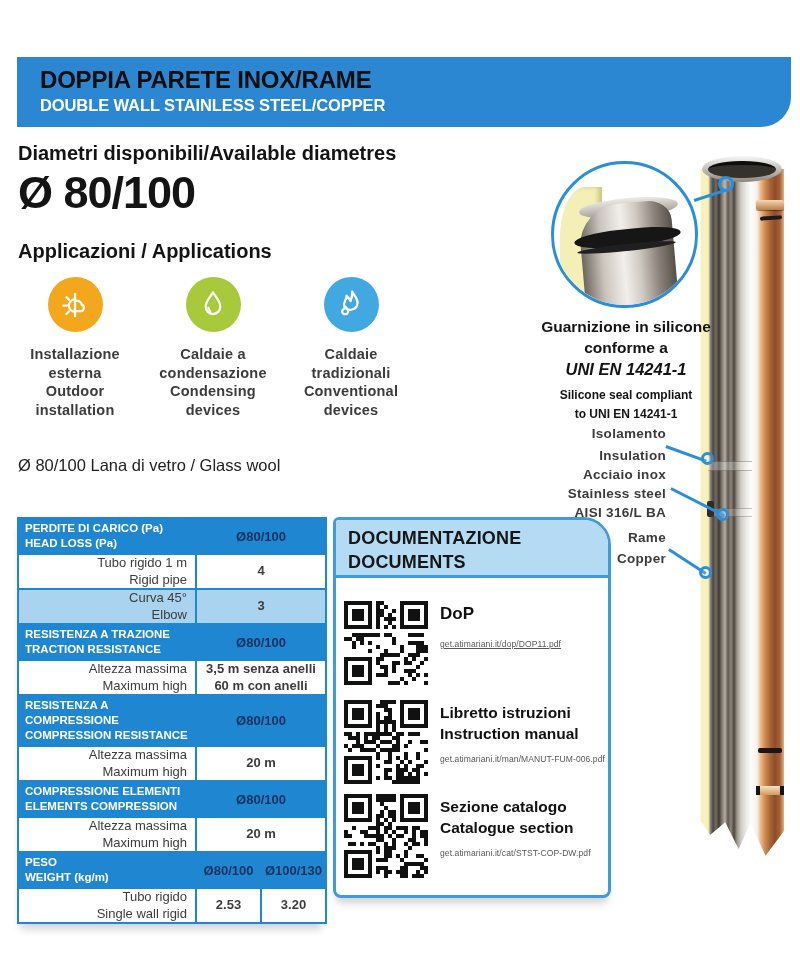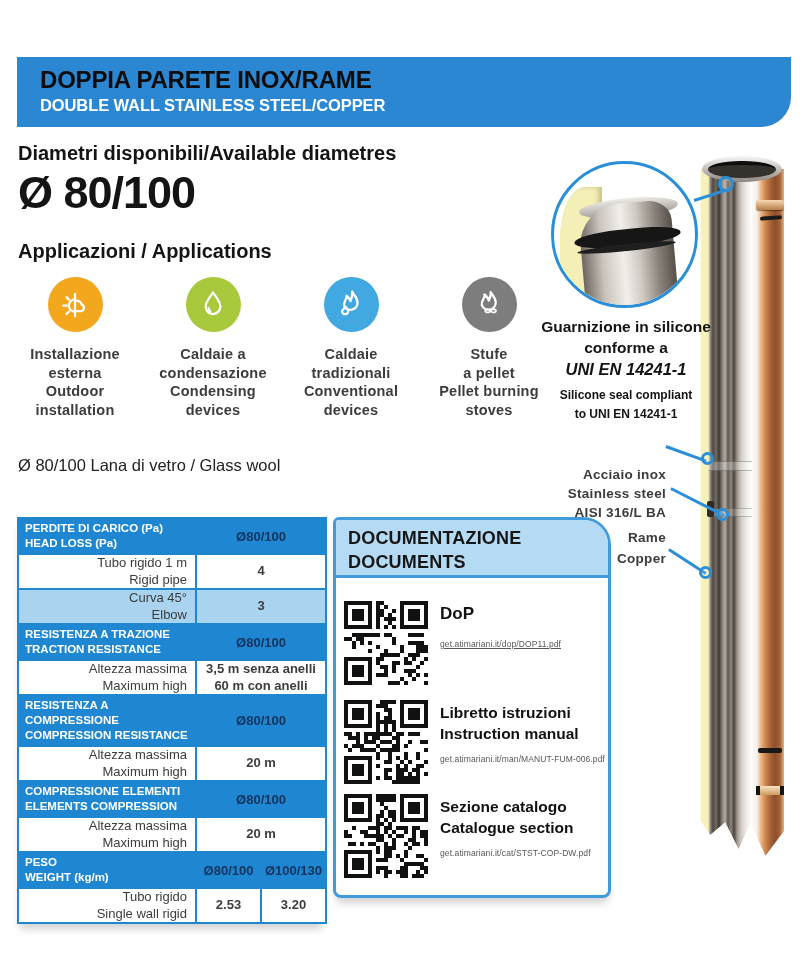--- a/index.html
+++ b/index.html
@@ -178,35 +178,20 @@
           <path d="M11.2 17.5 c0.9 1.6 2.3 2.4 2.3 4 a2.7 2.7 0 1 1 -5.4 0 C8.2 19.9 10.5 19.2 11.2 17.5 Z"></path>
         </svg>
       </div>
       <div class="app-label">
         <div>Caldaie</div>
         <div>tradizionali</div>
         <div>Conventional</div>
         <div>devices</div>
       </div>
     </div>
-    <div class="app">
-      <div class="app-icon ic-gray">
-        <svg viewBox="0 0 32 32" fill="none" stroke="#fff" stroke-width="2" stroke-linecap="round" stroke-linejoin="round">
-          <path d="M17.5 4.5 C19 7.5 22 9.6 22 13.6 A6.4 6.4 0 0 1 9.6 16 C8.7 12.2 12.6 10.5 12 6.6 C14 8.4 15.5 10 15.8 12.1 C16.9 10 17.8 7.3 17.5 4.5 Z"></path>
-          <rect x="12.6" y="19.8" width="4.4" height="2.8" rx="1.4" stroke-width="1.6"></rect>
-          <rect x="17.8" y="19.8" width="4.4" height="2.8" rx="1.4" stroke-width="1.6"></rect>
-        </svg>
-      </div>
-      <div class="app-label">
-        <div>Stufe</div>
-        <div>a pellet</div>
-        <div>Pellet burning</div>
-        <div>stoves</div>
-      </div>
-    </div>
   </div>
 
   <div class="pipe">
     <div class="pipe-col"></div>
     <div class="pipe-cap">
       <div class="pipe-cap-inner"></div>
     </div>
     <div class="joint-top"></div>
     <div class="seam2"></div>
     <div class="joint-mid1"></div>
@@ -229,20 +214,24 @@
 
   <div class="seal-note">
     <div class="sn-it">Guarnizione in silicone</div>
     <div class="sn-it">conforme a</div>
     <div class="sn-std">UNI EN 14241-1</div>
     <div class="sn-gap"></div>
     <div class="sn-en">Silicone seal compliant</div>
     <div class="sn-en">to UNI EN 14241-1</div>
   </div>
 
+  <div class="ann ann-insulation">
+    <div>Isolamento</div>
+    <div>Insulation</div>
+  </div>
   <div class="ann ann-steel">
     <div>Acciaio  inox</div>
     <div>Stainless steel</div>
     <div>AISI 316/L BA</div>
   </div>
   <div class="ann ann-copper">
     <div>Rame</div>
     <div>Copper</div>
   </div>
   <div class="pointer-line" style="left:666px; top:445px; width:43px; transform:rotate(20deg);"></div>

